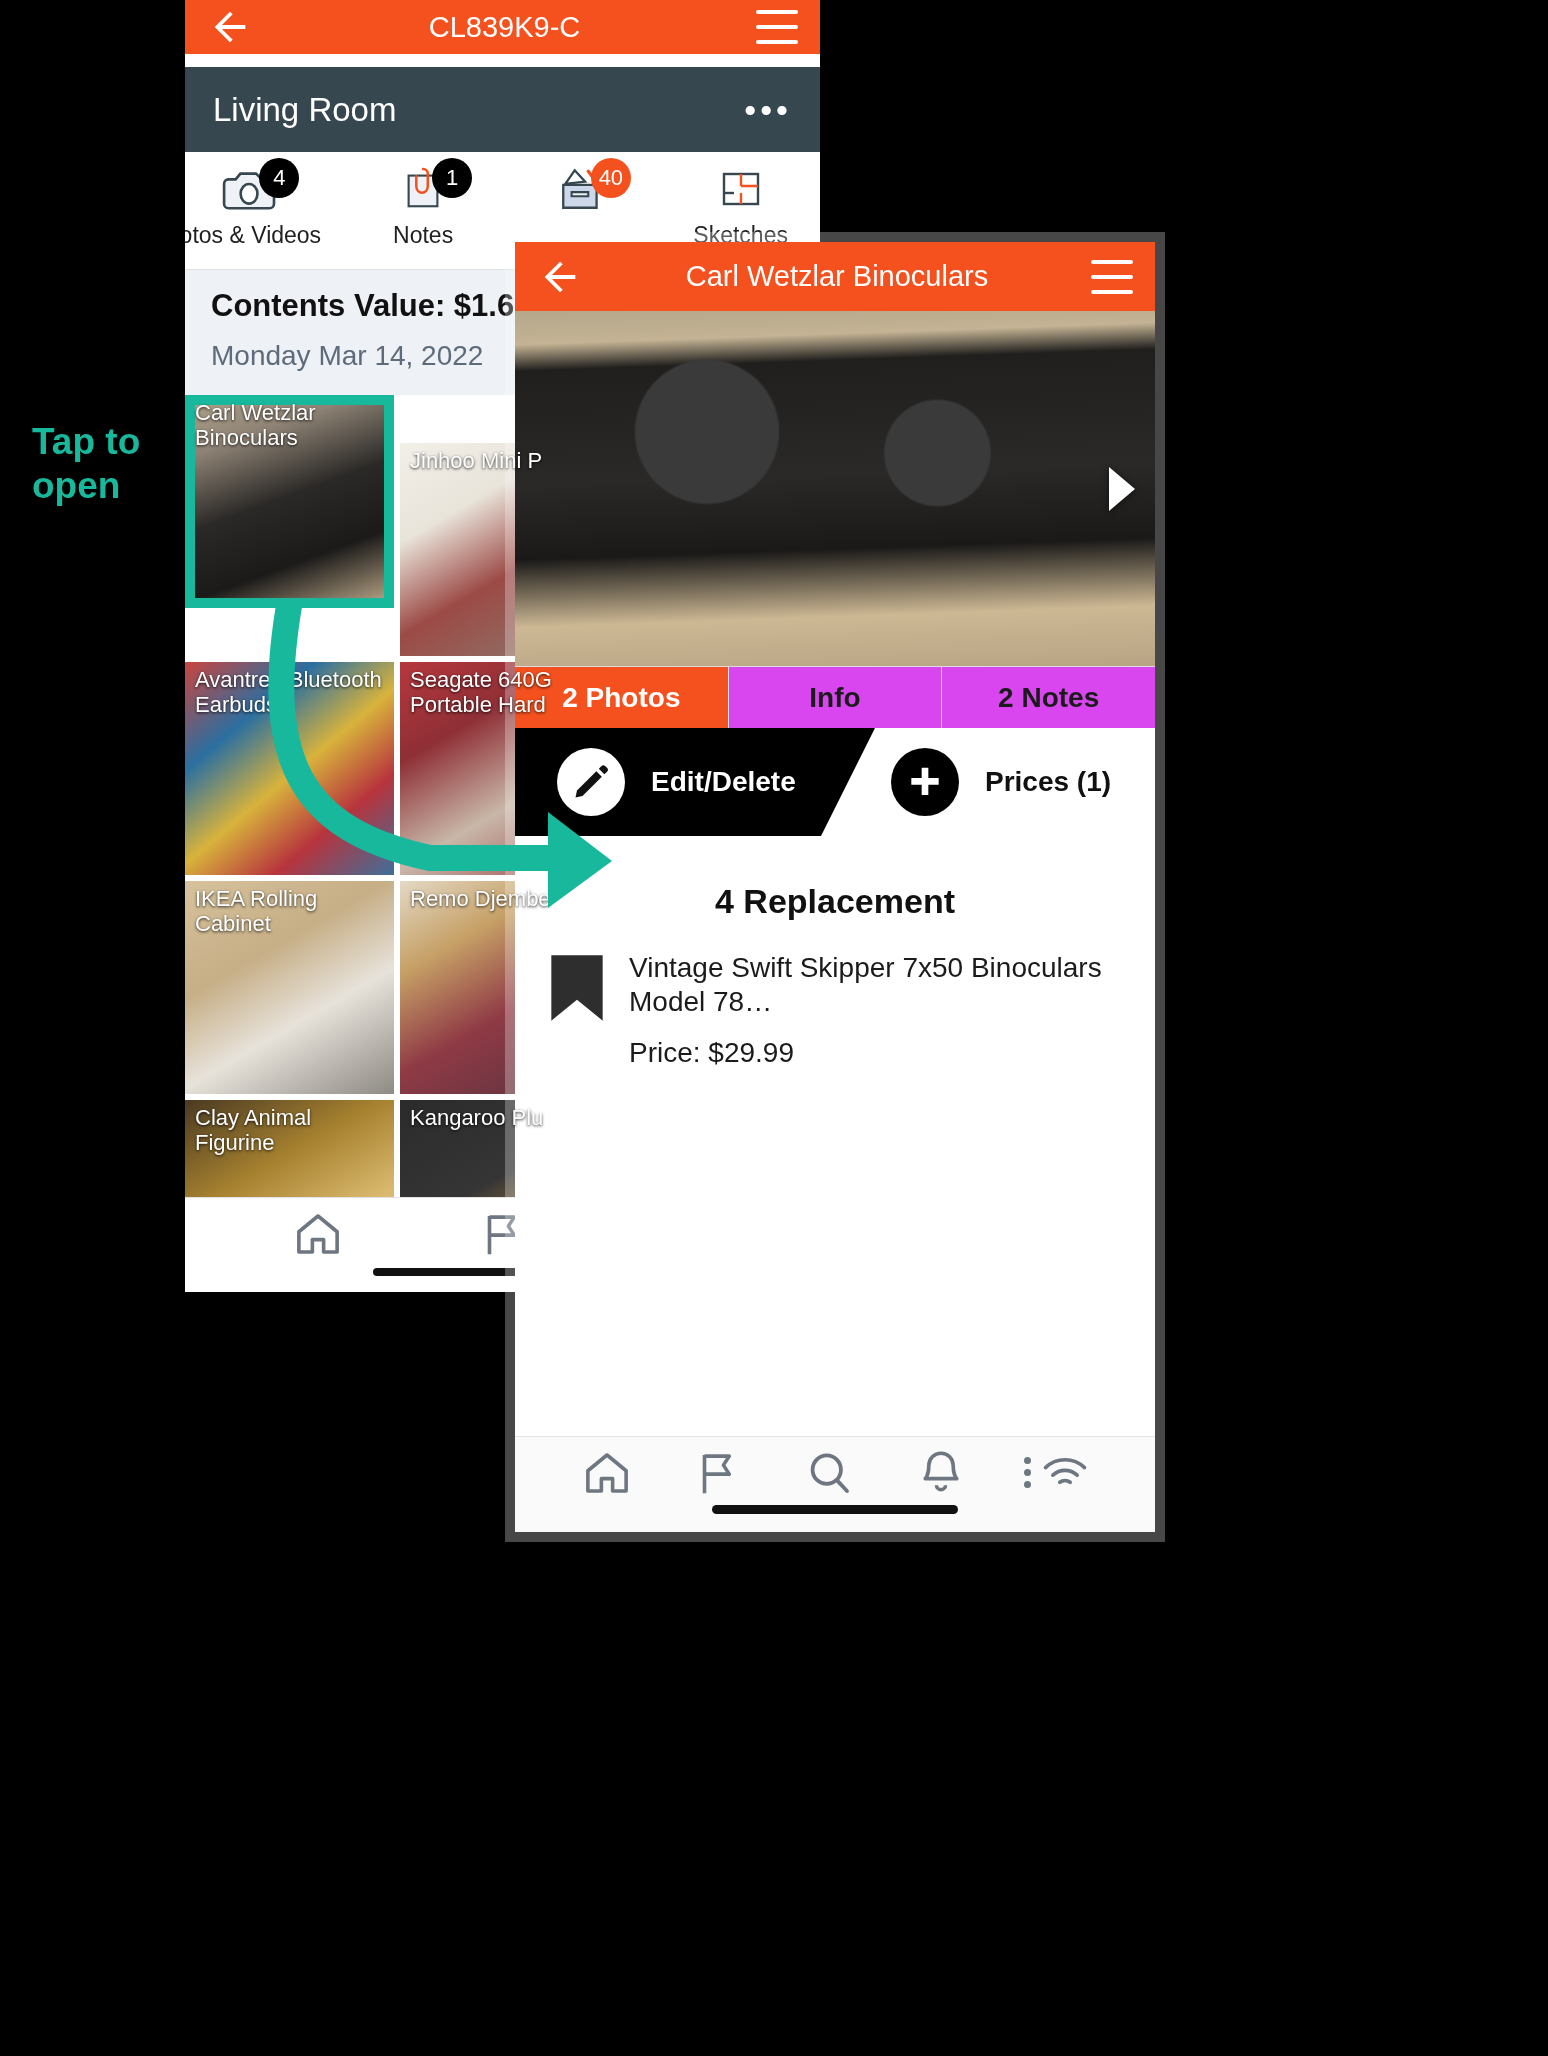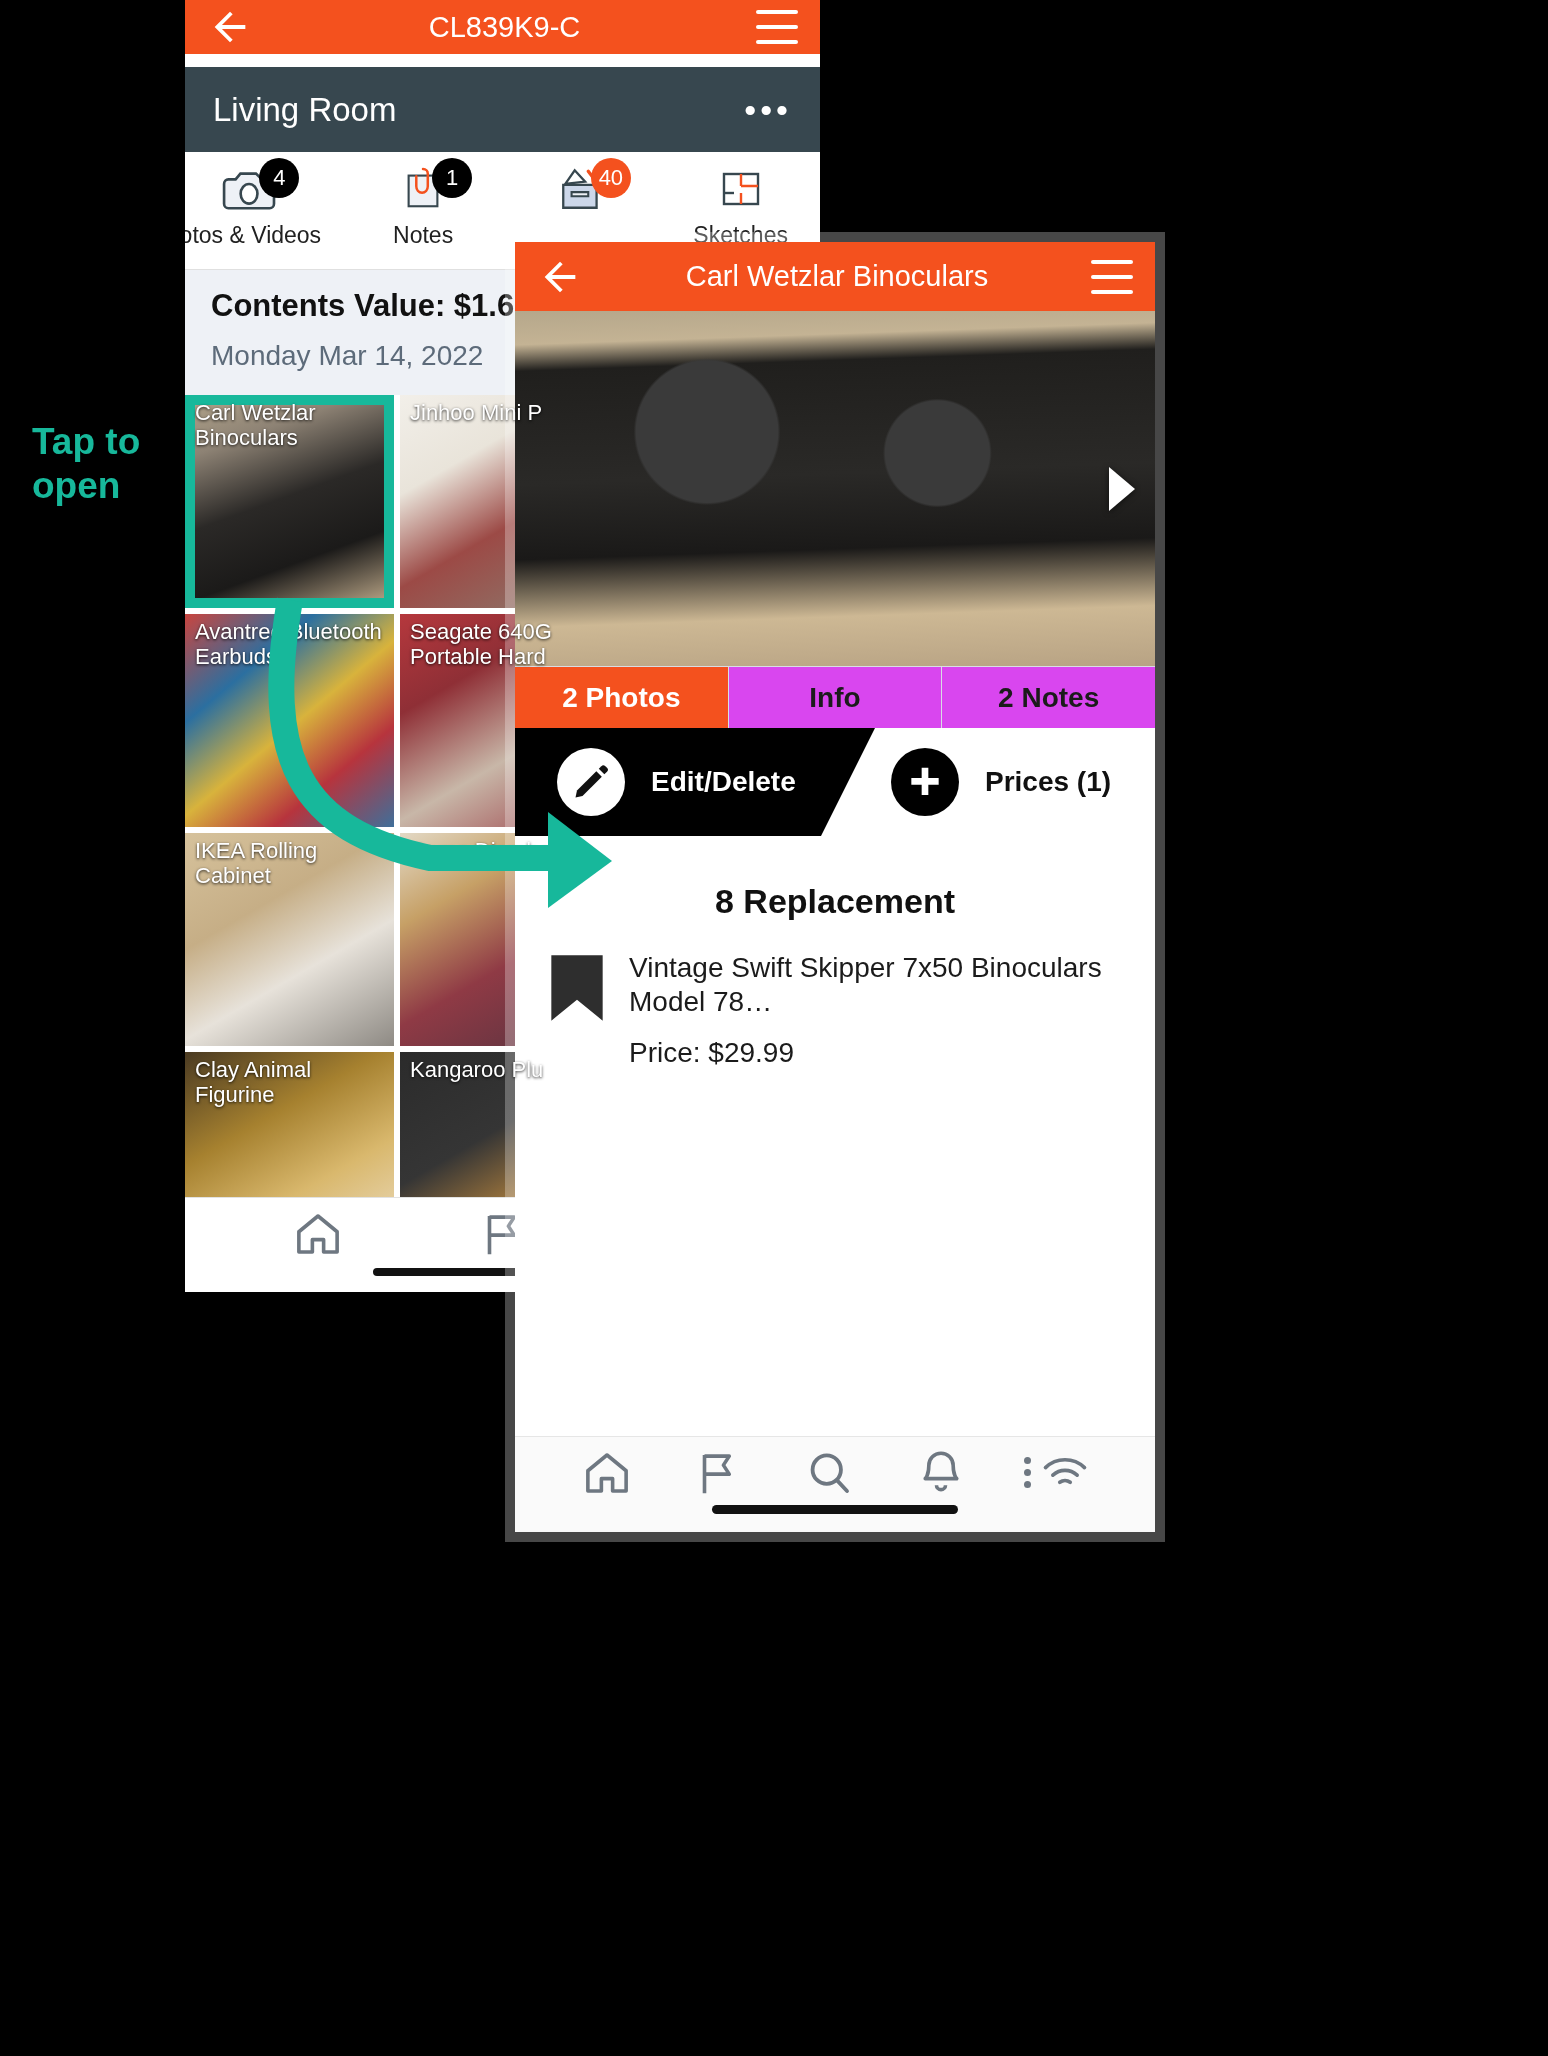--- a/index.html
+++ b/index.html
@@ -251,21 +251,21 @@
       <div class="vtitle">Contents Value: $1.63K</div>
       <div class="vdate">Monday Mar 14, 2022</div>
     </div>
 
     <div class="grid">
 
       <div class="grow">
         <div class="cell selected" style="background:linear-gradient(160deg,#b4a68c 0%,#8d8274 22%,#2b2927 48%,#1b1a19 72%,#c9b392 100%);">
           <div class="clabel">Carl Wetzlar Binoculars</div>
         </div>
-        <div class="cell" style="background:linear-gradient(150deg,#f2efe9 0%,#e9e4da 30%,#9c4a46 58%,#8a7f72 100%);">
+        <div class="cell" style="background:linear-gradient(150deg,#f2efe9 0%,#e9e4da 30%,#9c4a46 58%,#8a7f72 100%);margin-top:48px;">
           <div class="clabel">Jinhoo Mini P</div>
         </div>
       </div>
 
       <div class="grow">
         <div class="cell" style="background:linear-gradient(140deg,#c9453f 0%,#2b6fa0 28%,#d8b33c 52%,#b7343d 74%,#3f6f9a 100%);">
           <div class="clabel">Avantree Bluetooth Earbuds</div>
         </div>
         <div class="cell" style="background:linear-gradient(150deg,#b5383d 0%,#8f2f36 30%,#c8b7a8 62%,#9a3d46 100%);padding-left:28px;">
           <div class="clabel">Seagate 640G Portable Hard</div>
@@ -347,21 +347,21 @@
         <div class="circ black">
           <svg viewBox="0 0 24 24" width="40" height="40">
             <path d="M10 3.4h4v6.2h6.2v4H14v6.2h-4v-6.2H3.8v-4H10z" fill="#fff"></path>
           </svg>
         </div>
         <div class="act-label onLight">Prices (1)</div>
       </div>
     </div>
 
     <div class="repl">
-      <div class="rtitle">8 Replacement</div>
+      <div class="rtitle">4 Replacement</div>
       <div class="rrow">
         <svg class="bookmark" viewBox="0 0 24 30">
           <path d="M1 1h22v28l-11-9-11 9z" fill="#2e2e2e"></path>
         </svg>
         <div>
           <div class="rname">Vintage Swift Skipper 7x50 Binoculars Model 78…</div>
           <div class="rprice">Price: $29.99</div>
         </div>
       </div>
     </div>

